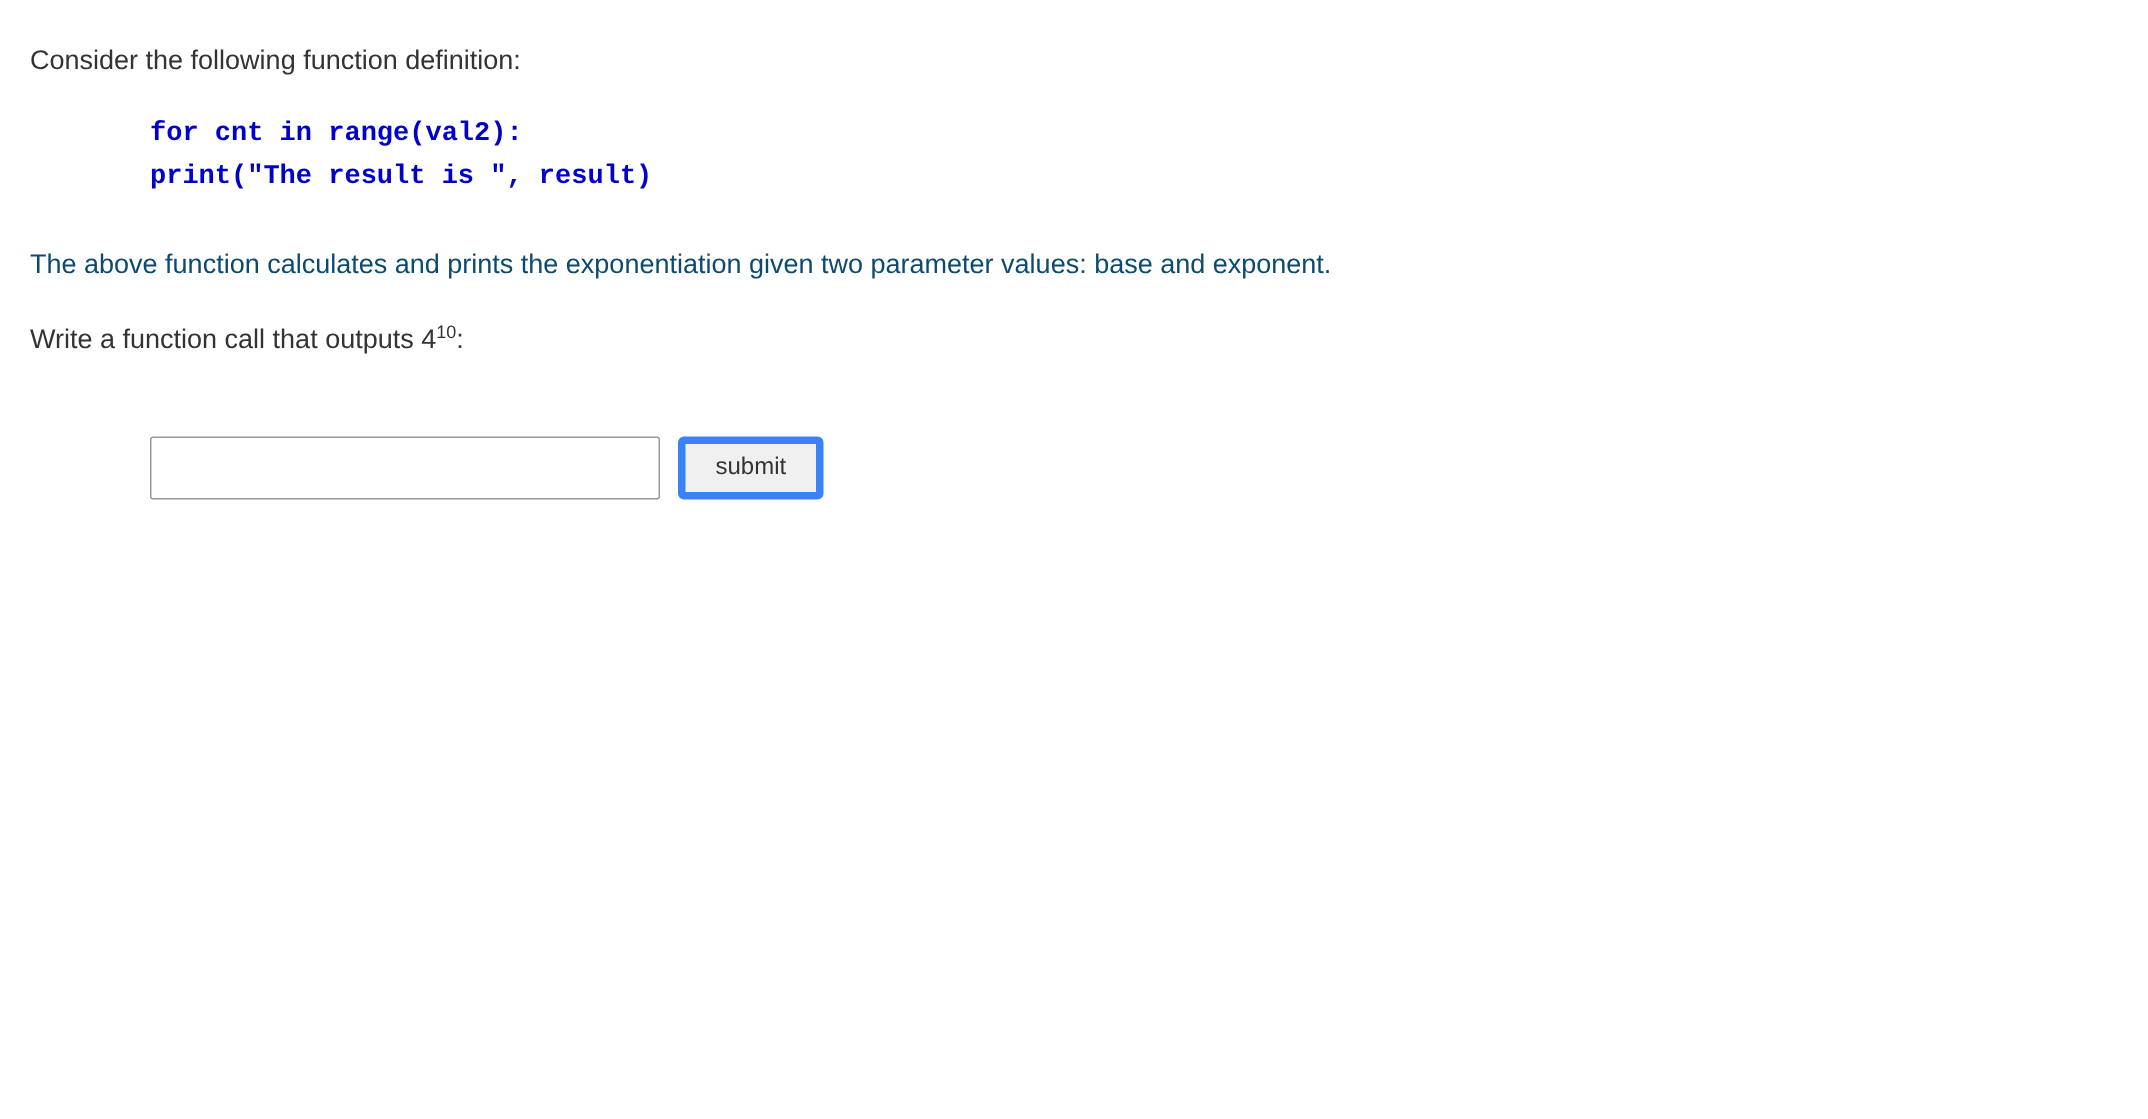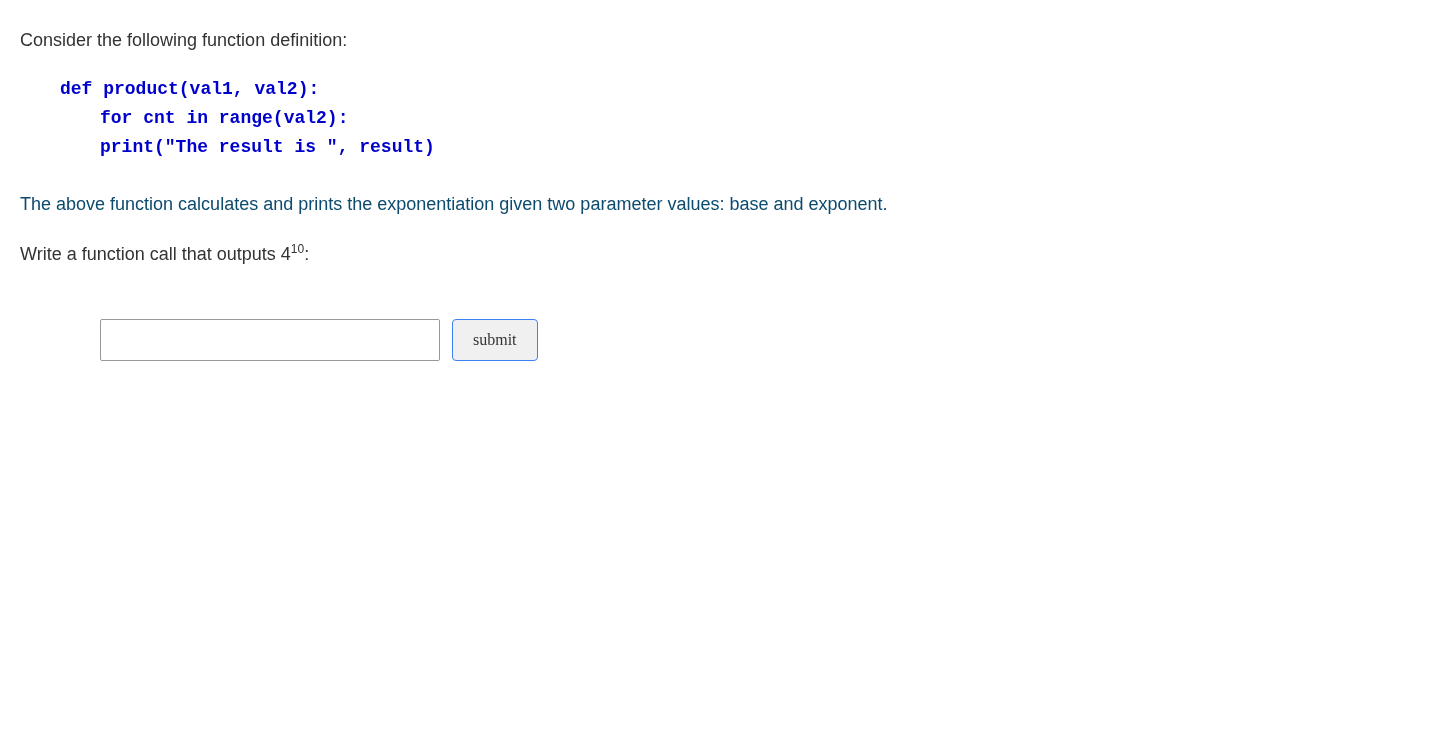--- a/index.html
+++ b/index.html
@@ -76,36 +76,34 @@
       border-radius: 2px;
       padding: 6px 10px;
       font-size: 16px;
       background: #ffffff;
       outline: none;
     }
 
     .submit-button {
       height: 42px;
       padding: 4px 20px;
-      border: 1px solid #3b82f6;
+      border: 5px solid #3b82f6;
       border-radius: 4px;
       background: #f0f0f0;
       font-size: 16px;
       color: #333333;
       cursor: pointer;
-      font-family: Liberation Serif, serif;
     }
   </style>
 </head>
 <body>
 
 <p class="question-intro">Consider the following function definition:</p>
 
 <div class="code-block">
-  <span class="code-line">def product(val1, val2):</span>
   <span class="code-line indent1">for cnt in range(val2):</span>
   <span class="code-line indent1">print("The result is ", result)</span>
 </div>
 
 <p class="description-text">The above function calculates and prints the exponentiation given two parameter values: base and exponent.</p>
 
 <p class="function-call-prompt">
   <span>Write a function call that outputs 4</span><sup>10</sup><span>:</span>
 </p>
 

